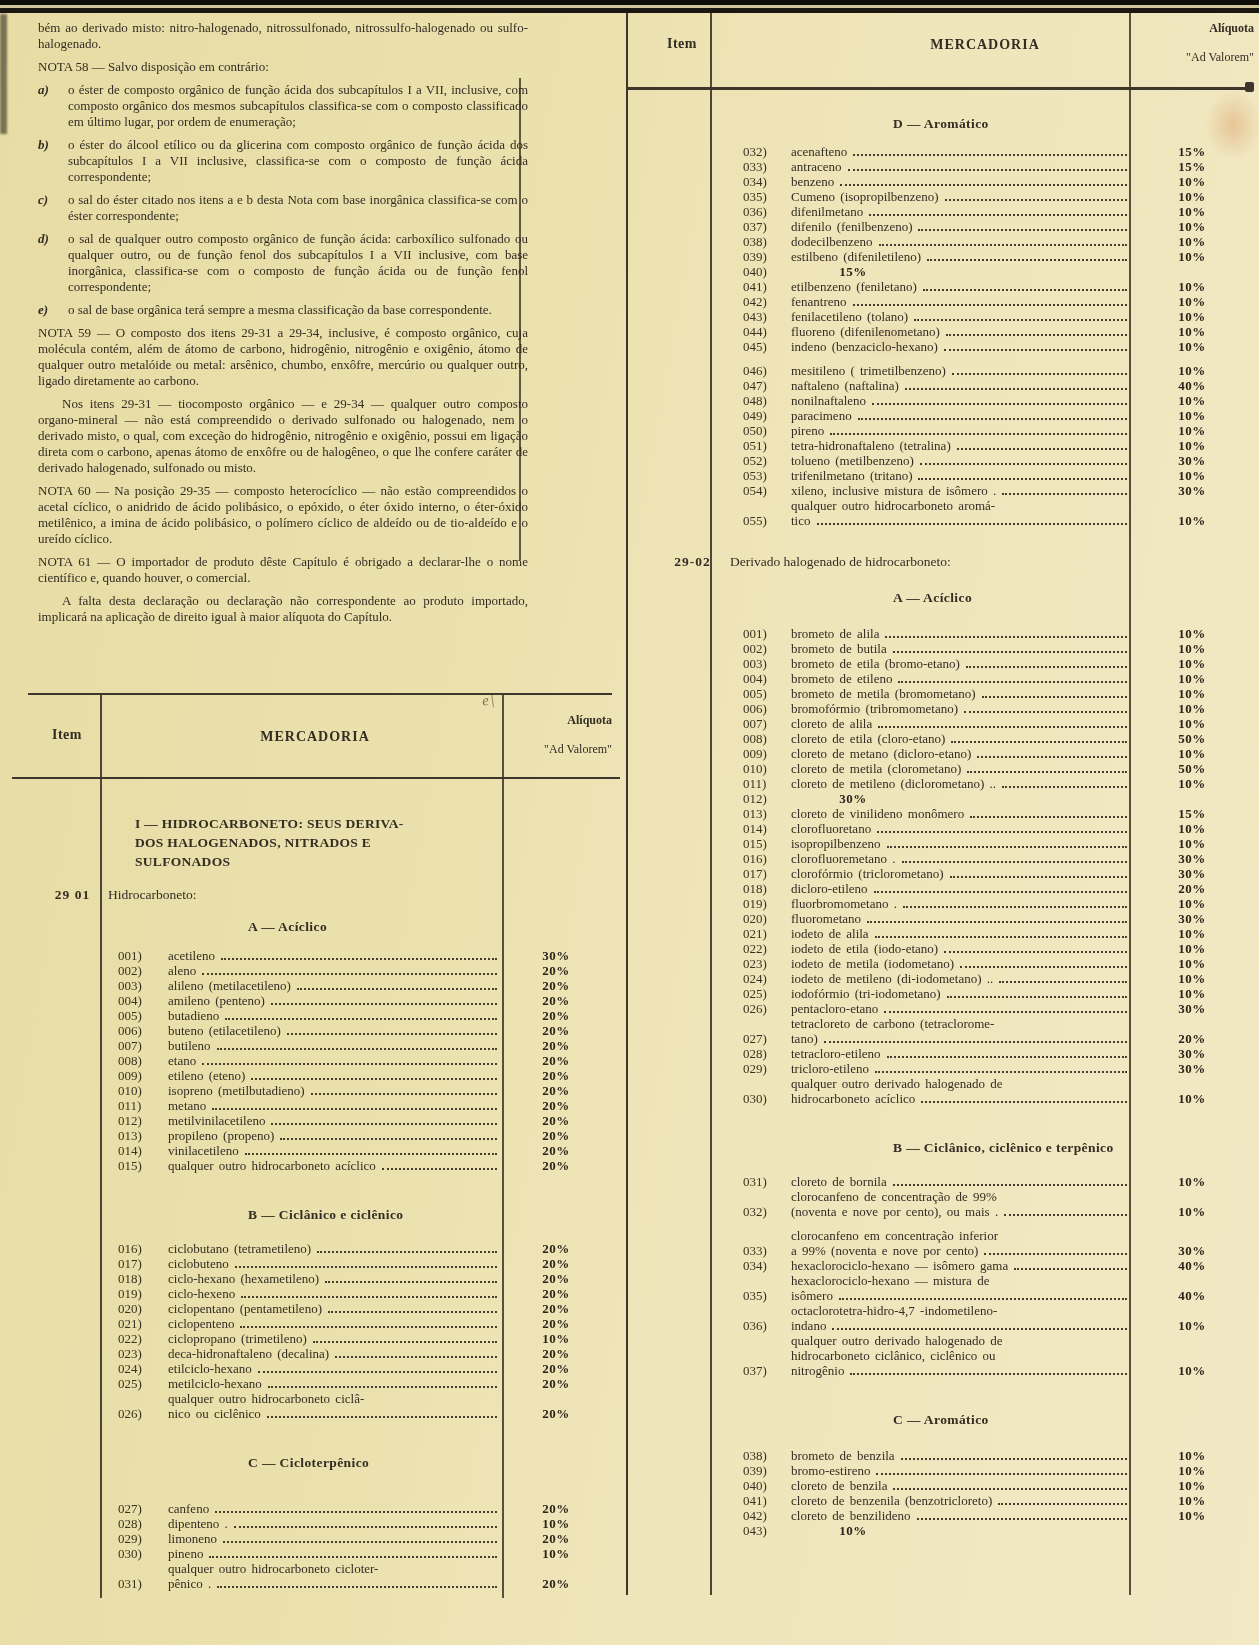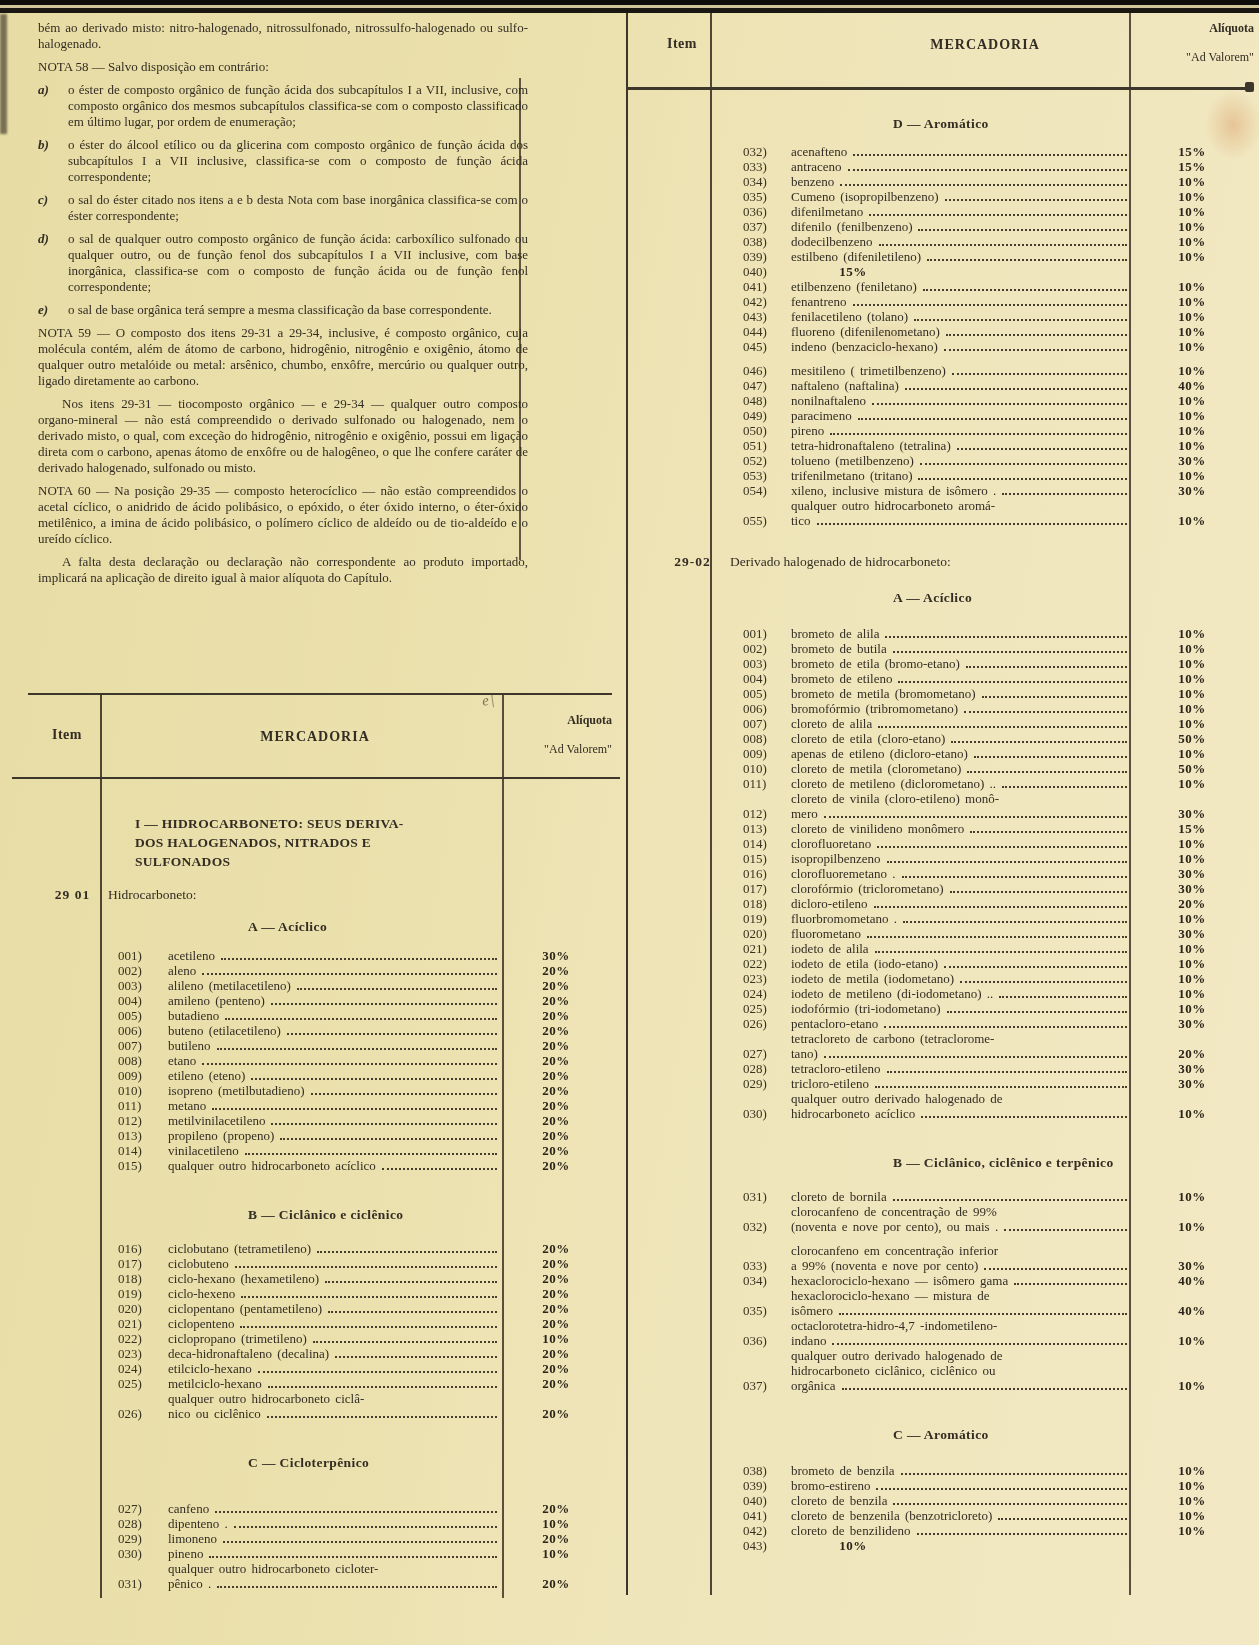--- a/index.html
+++ b/index.html
@@ -126,20 +126,21 @@
         <span class="abc">d)</span>
         <div class="abc-text">o sal de qualquer outro composto orgânico de função ácida: carboxílico sulfonado ou qualquer outro, ou de função fenol dos subcapítulos I a VII inclusive, com base inorgânica, classifica-se com o composto de função ácida ou de função fenol correspondente;</div>
       </div>
       <div class="abc-item">
         <span class="abc">e)</span>
         <div class="abc-text">o sal de base orgânica terá sempre a mesma classificação da base correspondente.</div>
       </div>
       <p class="p">NOTA 59 — O composto dos itens 29-31 a 29-34, inclusive, é composto orgânico, cuja molécula contém, além de átomo de carbono, hidrogênio, nitrogênio e oxigênio, átomo de qualquer outro metalóide ou metal: arsênico, chumbo, enxôfre, mercúrio ou qualquer outro, ligado diretamente ao carbono.</p>
       <p class="p indent">Nos itens 29-31 — tiocomposto orgânico — e 29-34 — qualquer outro composto organo-mineral — não está compreendido o derivado sulfonado ou halogenado, nem o derivado misto, o qual, com exceção do hidrogênio, nitrogênio e oxigênio, possui em ligação direta com o carbono, apenas átomo de enxôfre ou de halogêneo, o que lhe confere caráter de derivado halogenado, sulfonado ou misto.</p>
       <p class="p">NOTA 60 — Na posição 29-35 — composto heterocíclico — não estão compreendidos o acetal cíclico, o anidrido de ácido polibásico, o epóxido, o éter óxido interno, o éter-óxido metilênico, a imina de ácido polibásico, o polímero cíclico de aldeído ou de tio-aldeído e o ureído cíclico.</p>
+      <p class="p">NOTA 61 — O importador de produto dêste Capítulo é obrigado a declarar-lhe o nome científico e, quando houver, o comercial.</p>
       <p class="p indent">A falta desta declaração ou declaração não correspondente ao produto importado, implicará na aplicação de direito igual à maior alíquota do Capítulo.</p>
     </div>
 
     <div class="left-header">
       <span class="hd-item">Item</span>
       <span class="hd-merc">MERCADORIA</span>
       <span class="hd-aliq">
         <span class="a1">Alíquota</span>
         <span class="a2">"Ad Valorem"</span>
       </span>
@@ -824,21 +825,21 @@
                   <span class="t">cloreto de etila (cloro-etano)</span>
                   <span class="leader"></span>
                 </div>
               </div>
               <span class="rate">50%</span>
             </div>
             <div class="row">
               <span class="num">009)</span>
               <div class="mid">
                 <div class="line">
-                  <span class="t">apenas de etileno (dicloro-etano)</span>
+                  <span class="t">cloreto de metano (dicloro-etano)</span>
                   <span class="leader"></span>
                 </div>
               </div>
               <span class="rate">10%</span>
             </div>
             <div class="row">
               <span class="num">010)</span>
               <div class="mid">
                 <div class="line">
                   <span class="t">cloreto de metila (clorometano)</span>
@@ -852,29 +853,20 @@
               <div class="mid">
                 <div class="line">
                   <span class="t">cloreto de metileno (diclorometano) ..</span>
                   <span class="leader"></span>
                 </div>
               </div>
               <span class="rate">10%</span>
             </div>
             <div class="row">
               <span class="num">012)</span>
-              <div class="mid">
-                <div class="line">
-                  <span class="t">cloreto de vinila (cloro-etileno) monô-</span>
-                </div>
-                <div class="line">
-                  <span class="t">mero</span>
-                  <span class="leader"></span>
-                </div>
-              </div>
               <span class="rate">30%</span>
             </div>
             <div class="row">
               <span class="num">013)</span>
               <div class="mid">
                 <div class="line">
                   <span class="t">cloreto de vinilideno monômero</span>
                   <span class="leader"></span>
                 </div>
               </div>
@@ -1136,21 +1128,21 @@
             <div class="row">
               <span class="num">037)</span>
               <div class="mid">
                 <div class="line">
                   <span class="t">qualquer outro derivado halogenado de</span>
                 </div>
                 <div class="line">
                   <span class="t">hidrocarboneto ciclânico, ciclênico ou</span>
                 </div>
                 <div class="line">
-                  <span class="t">orgânica</span>
+                  <span class="t">nitrogênio</span>
                   <span class="leader"></span>
                 </div>
               </div>
               <span class="rate">10%</span>
             </div>
           </div>
       </div>
       <div class="sub sub-c2">
         <div class="subhead">C — Aromático</div>
         <div class="rows">

